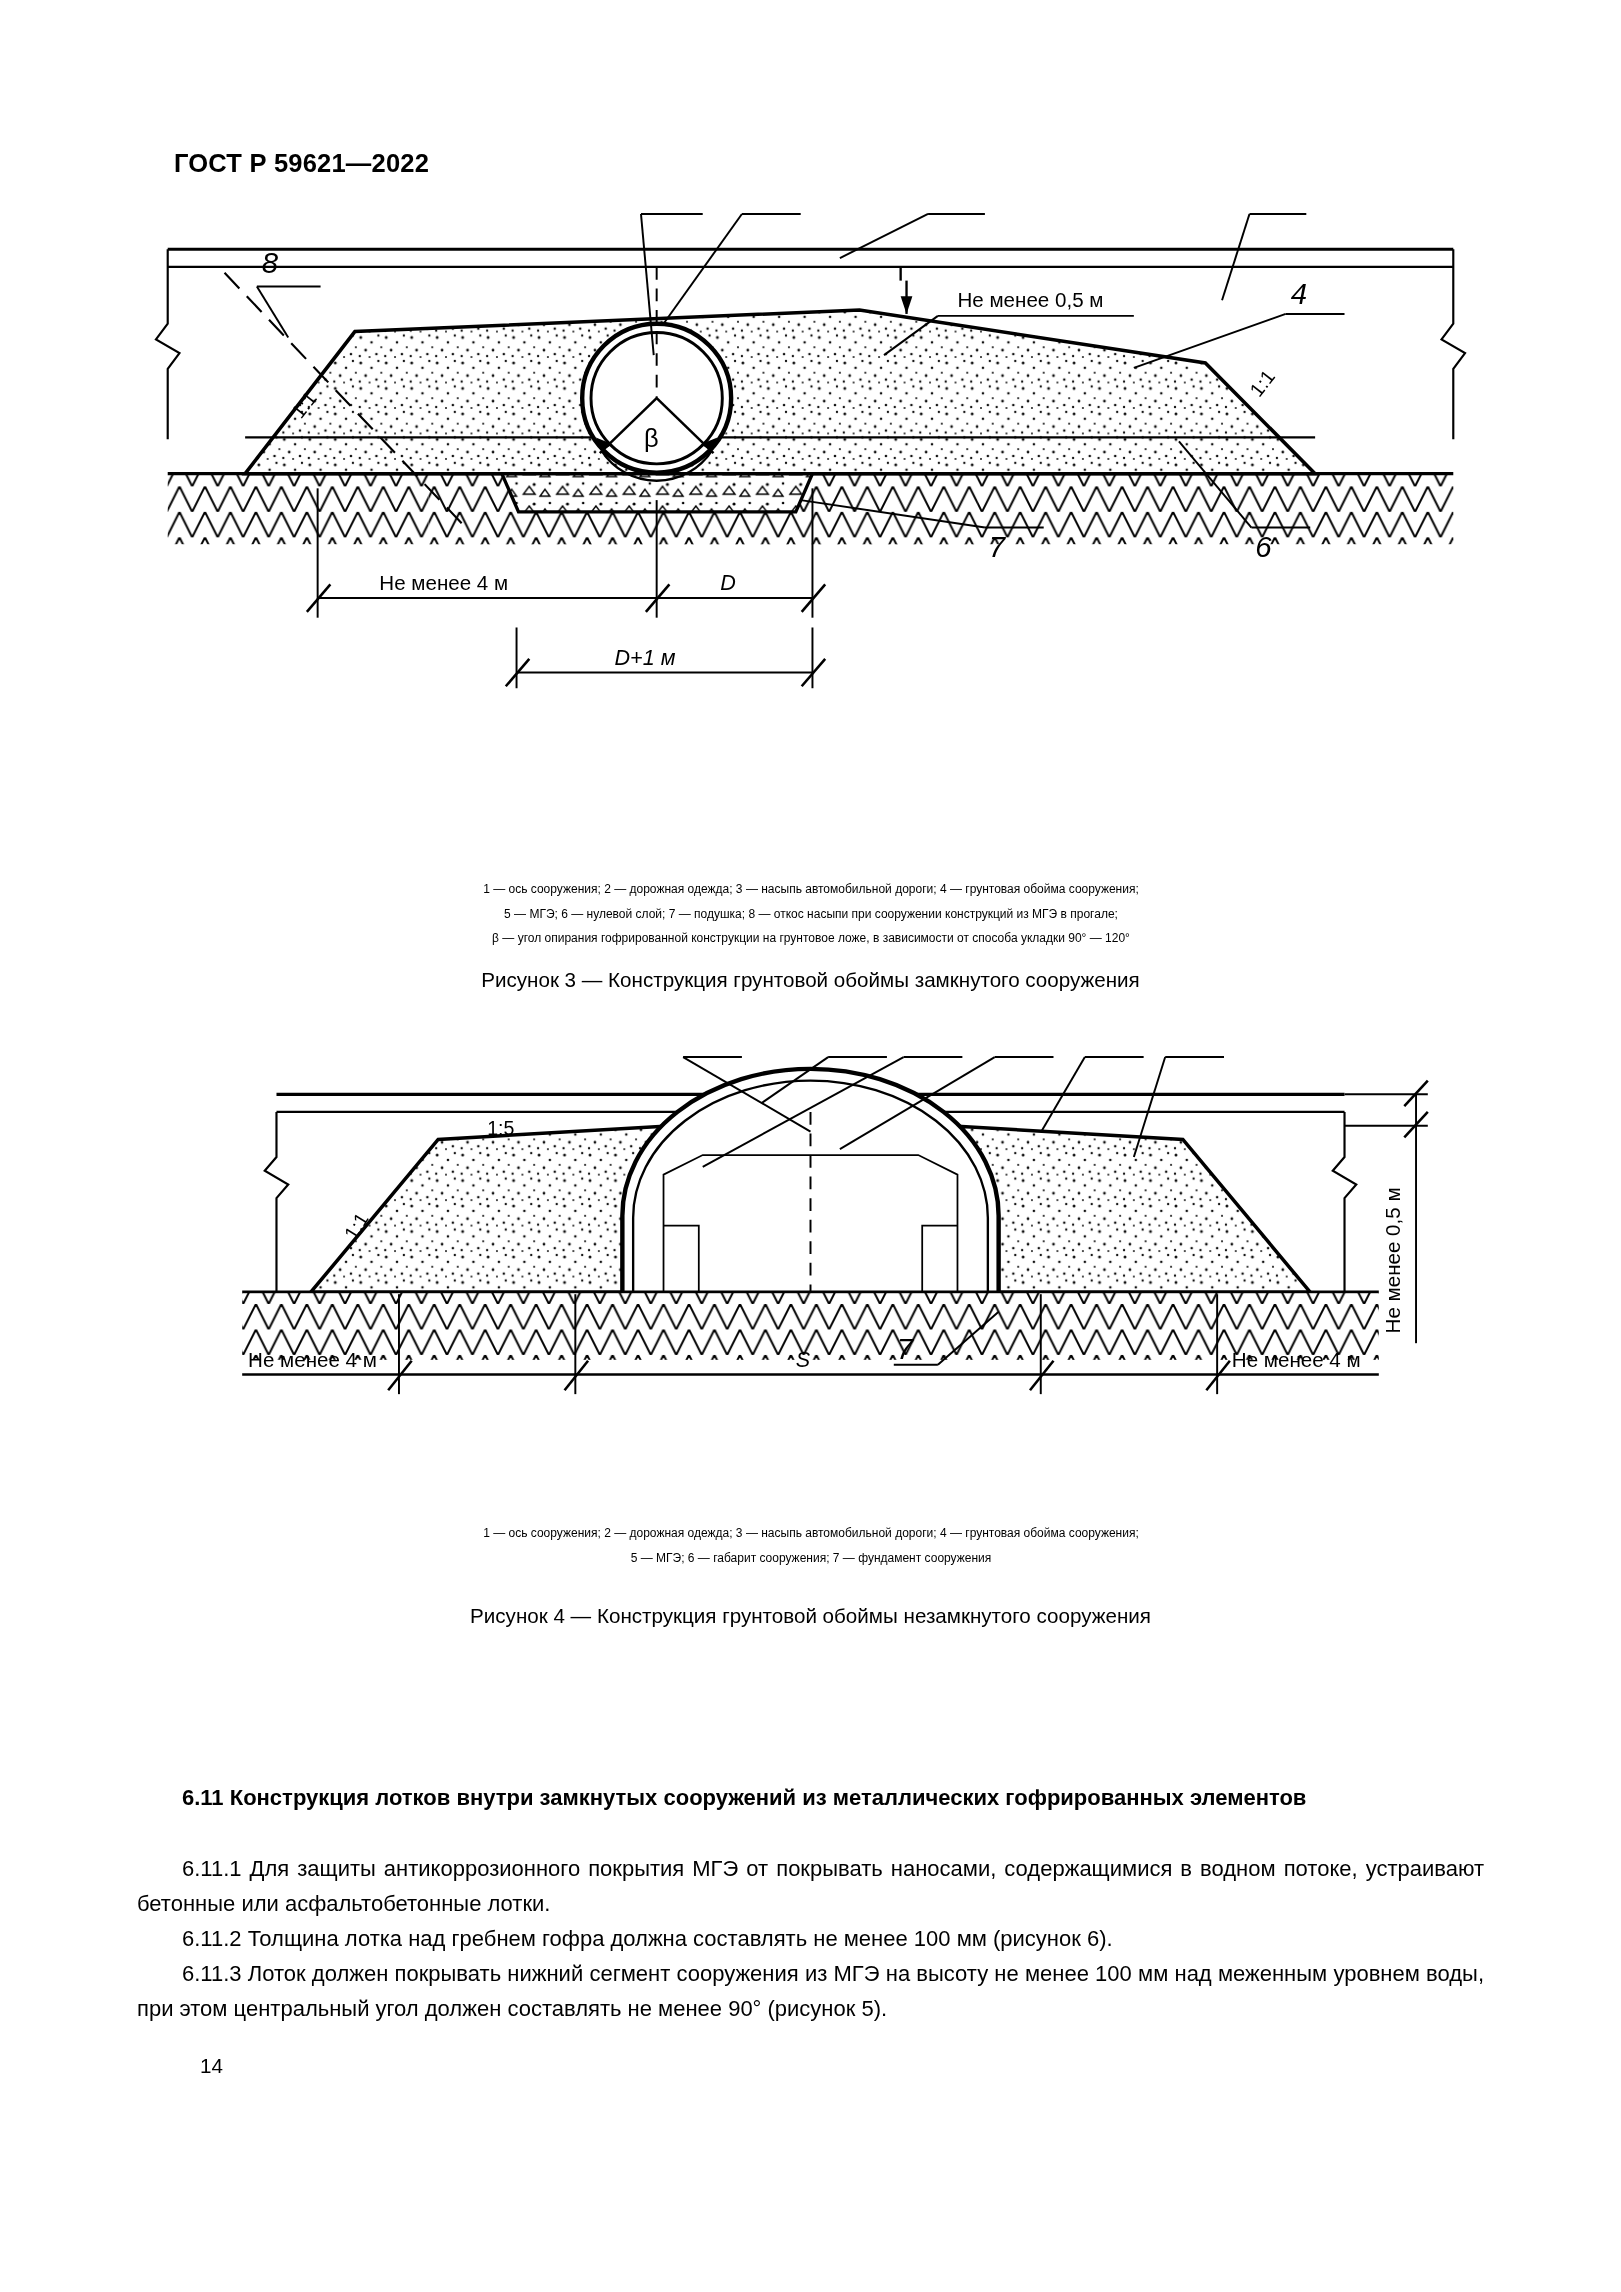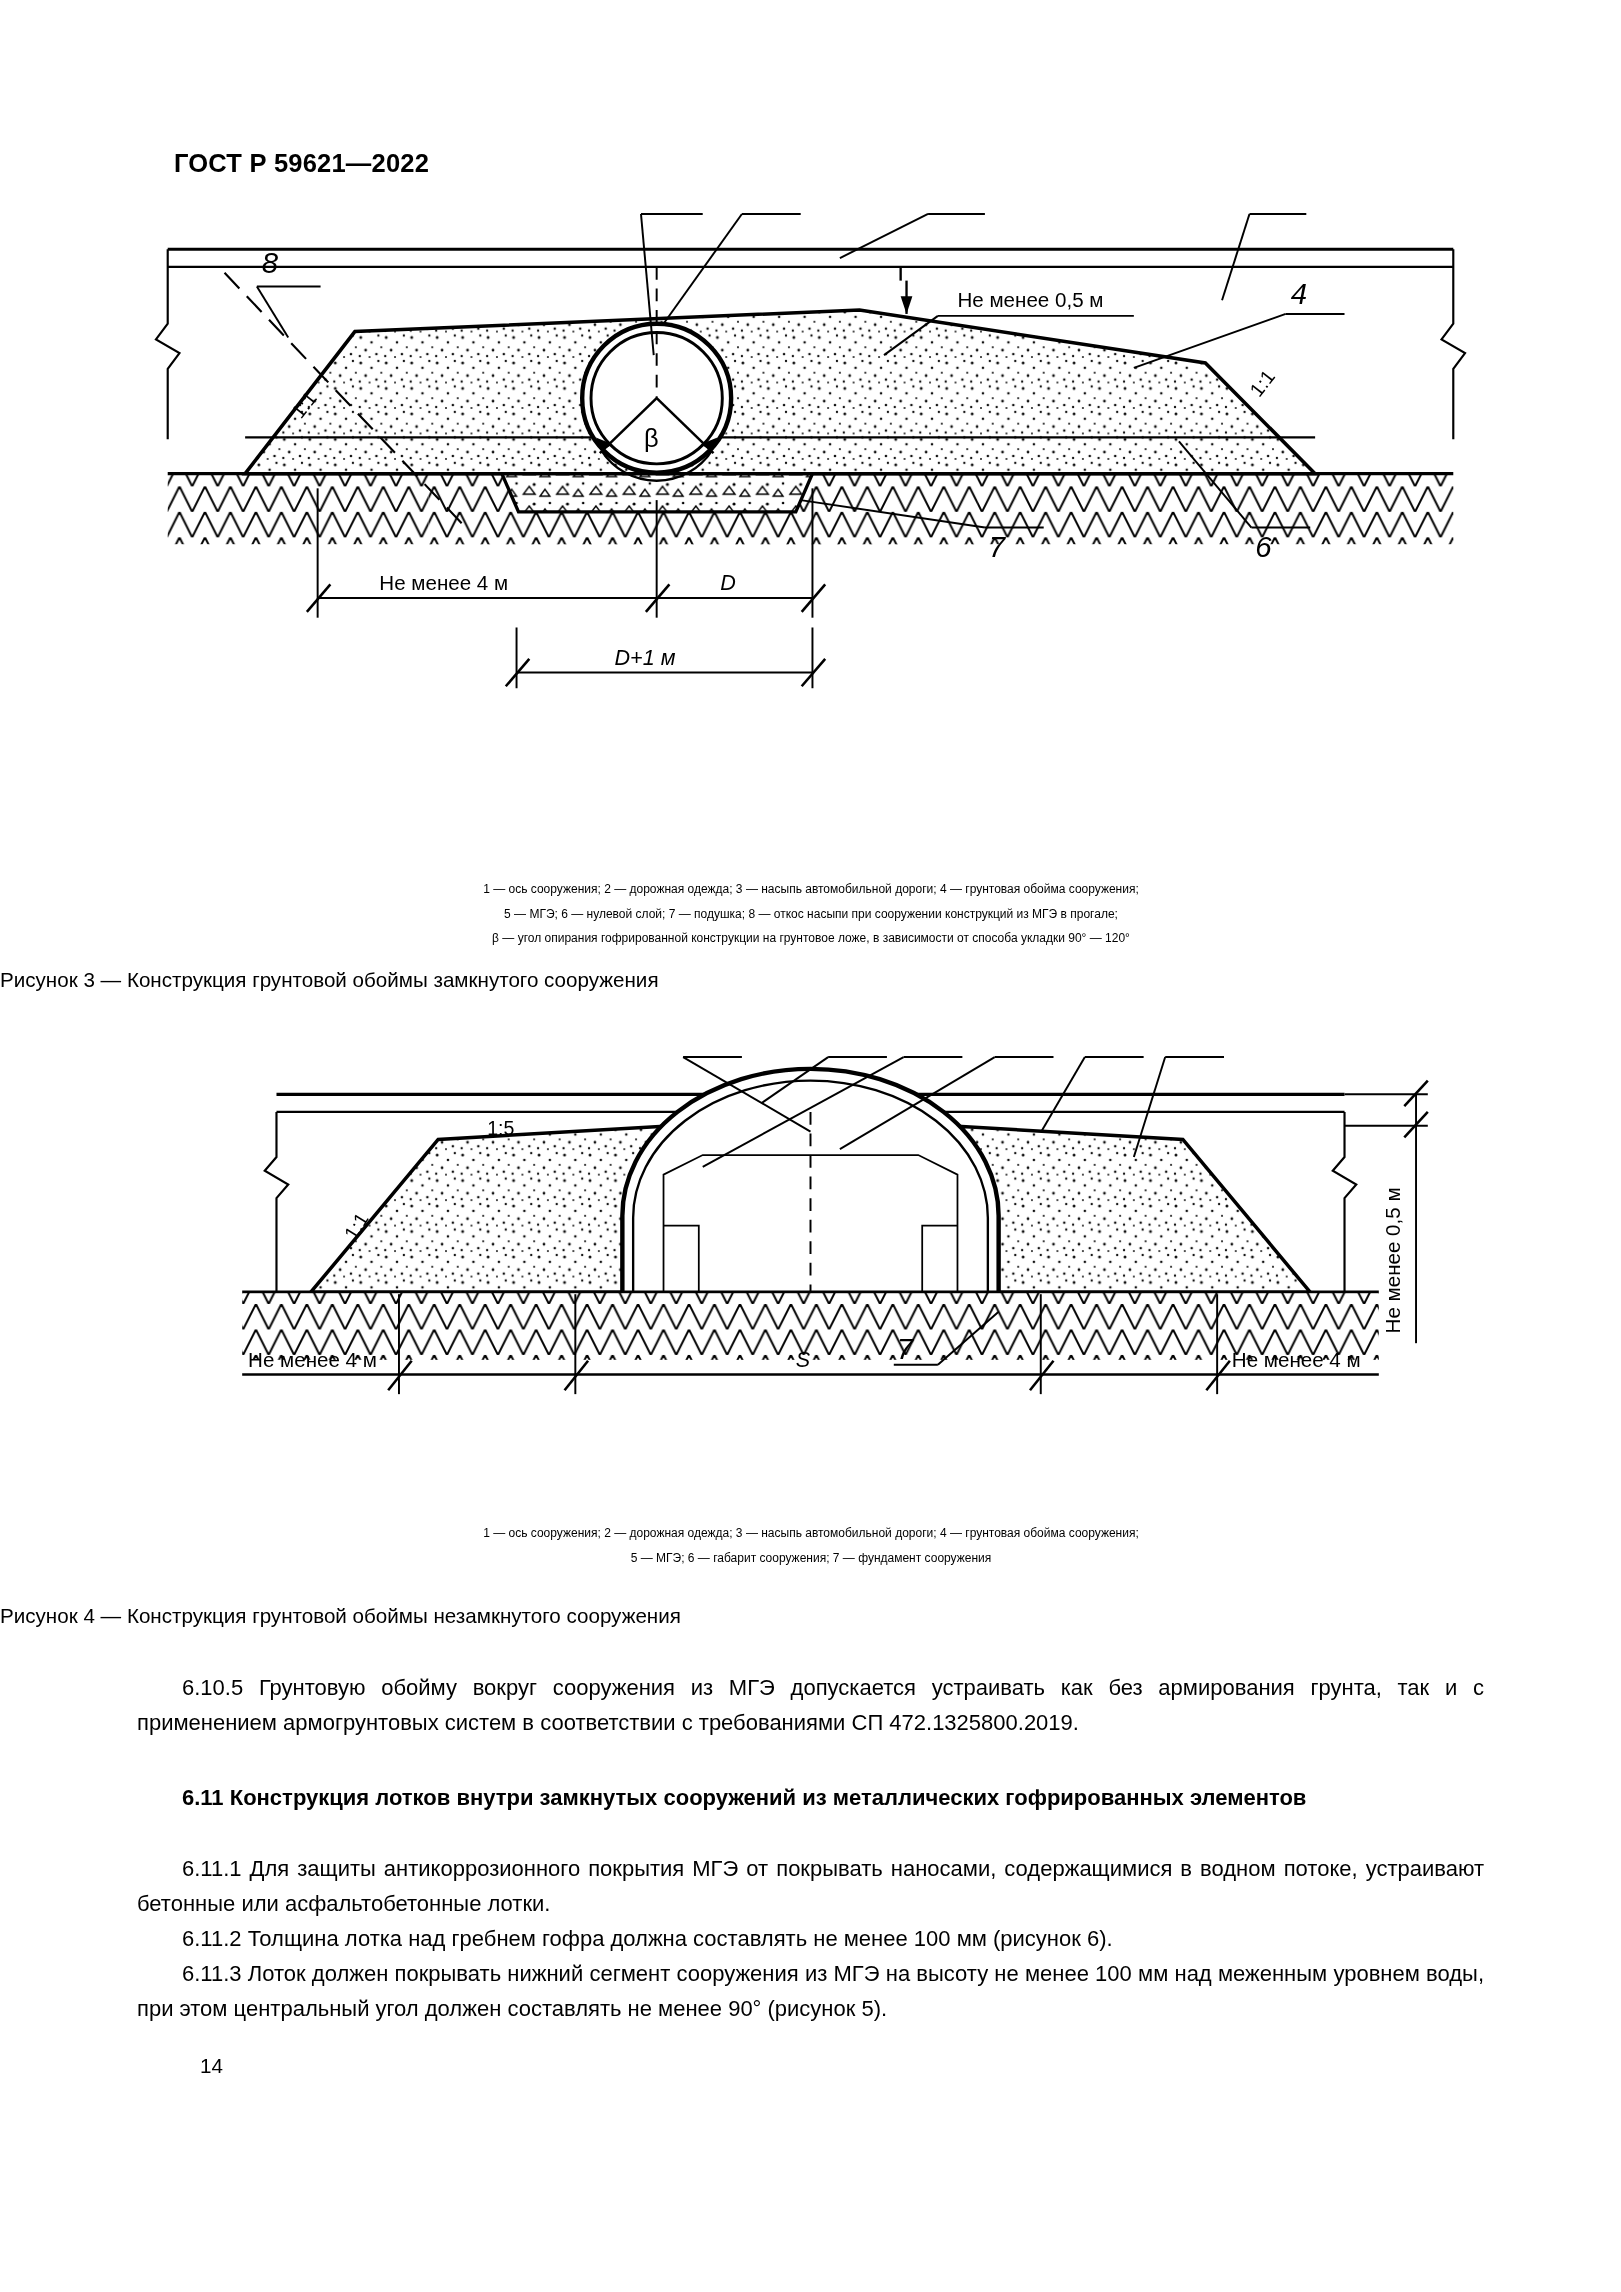--- a/index.html
+++ b/index.html
@@ -60,21 +60,21 @@
   }
   #figure3-legend { top: 877px; }
   #figure4-legend { top: 1521px; }
 
   .legend .ln { display: block; white-space: nowrap; }
 
   .fig-title {
     position: absolute;
     left: 0;
     width: 1621px;
-    text-align: left;
+    text-align: center;
     font-size: 20.6px;
   }
   #figure3-title { top: 968px; }
   #figure4-title { top: 1604px; }
 
   
   .body-text {
     position: absolute;
     left: 137px;
     width: 1347px;
@@ -392,23 +392,20 @@
     </svg>
   </div>
 
   <div class="legend" id="figure4-legend">
     <span class="ln">1 — ось сооружения; 2 — дорожная одежда; 3 — насыпь автомобильной дороги; 4 — грунтовая обойма сооружения;</span>
     <span class="ln">5 — МГЭ; 6 — габарит сооружения; 7 — фундамент сооружения</span>
   </div>
 
   <div class="fig-title" id="figure4-title">Рисунок 4 — Конструкция грунтовой обоймы незамкнутого сооружения</div>
 
-  <div class="body-text" id="p-6105">
-    <p class="para-indent">6.10.5 Грунтовую обойму вокруг сооружения из МГЭ допускается устраивать как без армирования грунта, так и с применением армогрунтовых систем в соответствии с требованиями СП 472.1325800.2019.</p>
-  </div>
 
   <div class="body-text" id="p-611-head">
     <p class="para-head">6.11 Конструкция лотков внутри замкнутых сооружений из металлических гофрированных элементов</p>
   </div>
 
   <div class="body-text" id="p-6111">
     <p class="para-indent">6.11.1 Для защиты антикоррозионного покрытия МГЭ от покрывать наносами, содержащимися в водном потоке, устраивают бетонные или асфальтобетонные лотки.</p>
   </div>
 
   <div class="body-text" id="p-6112">

